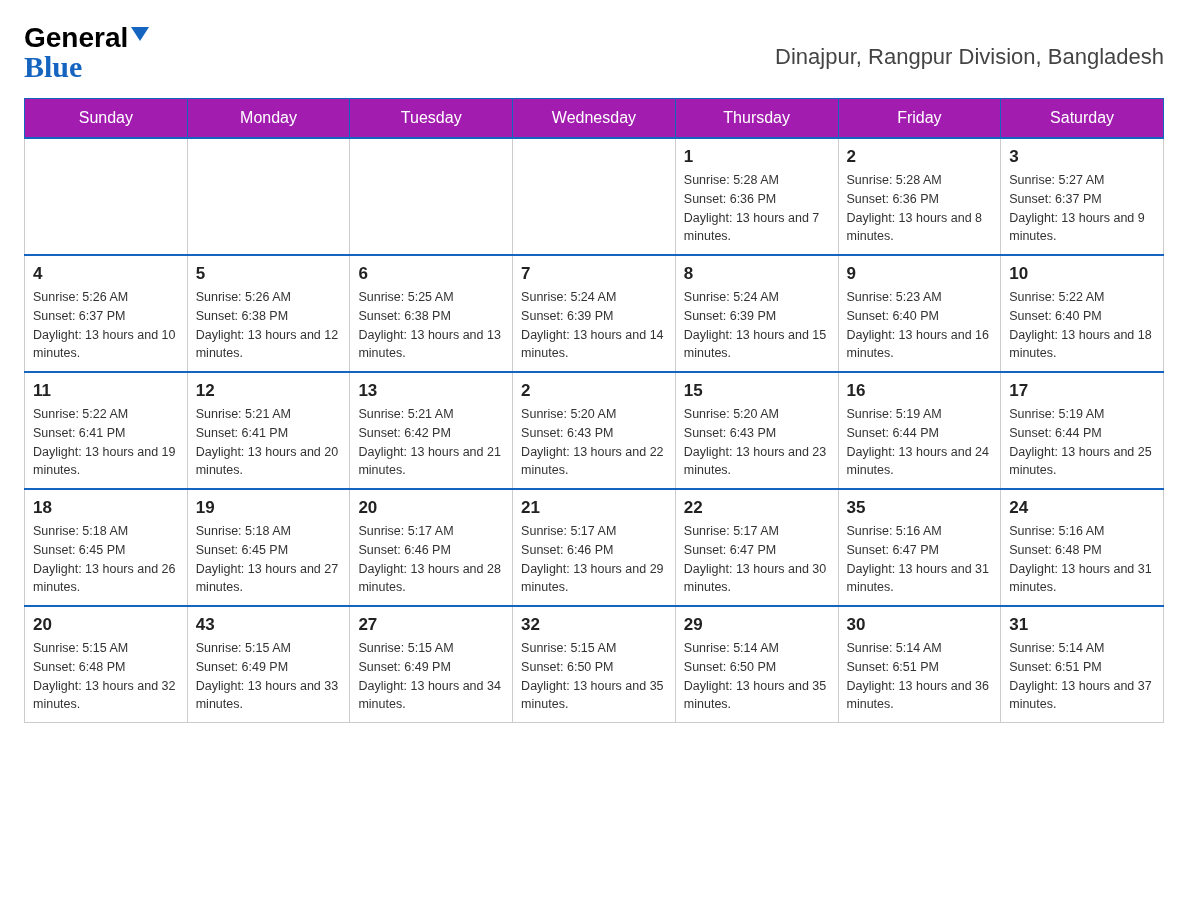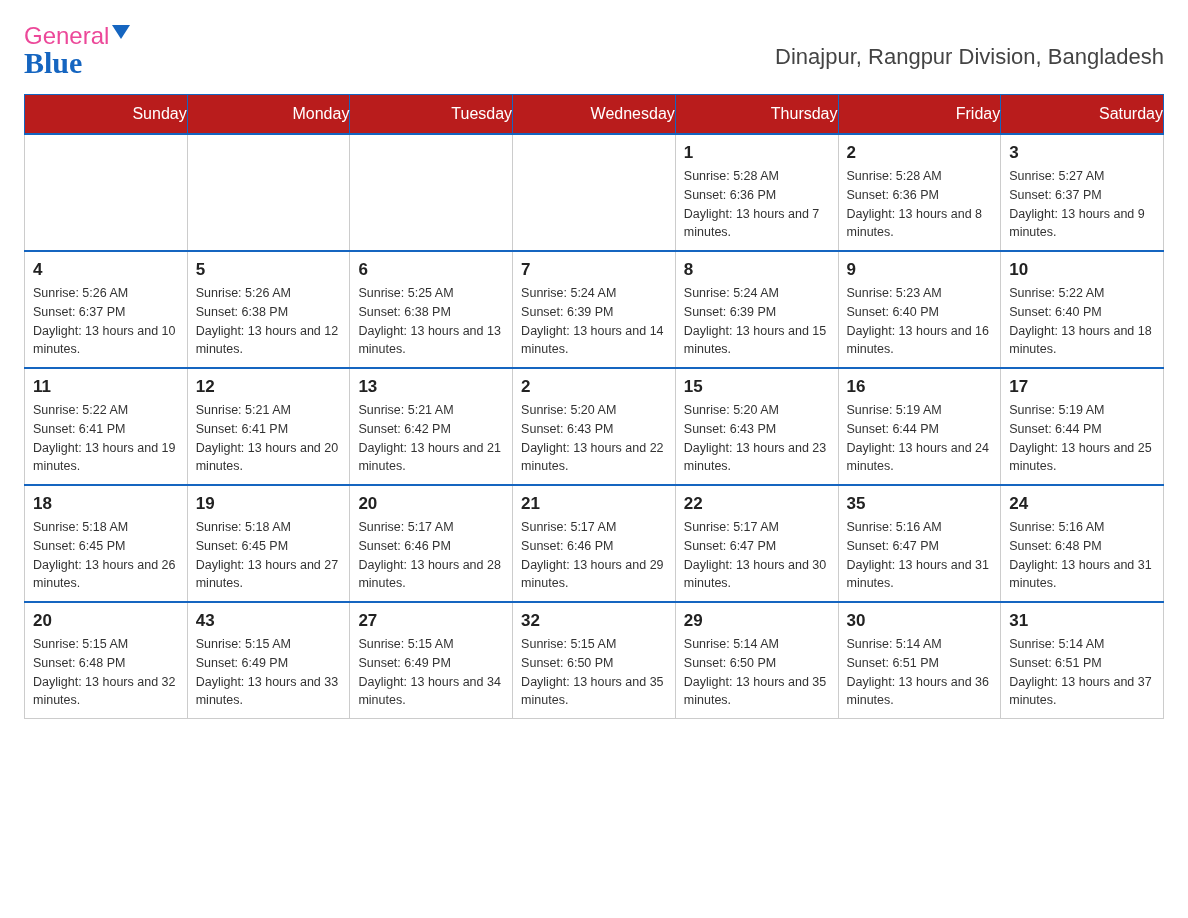--- a/index.html
+++ b/index.html
@@ -40,24 +40,24 @@
       font-size: 22px;
       color: #444;
       margin-top: 20px;
     }
     .calendar {
       width: 100%;
       border-collapse: collapse;
       margin-top: 8px;
     }
     .calendar thead tr th {
-      background-color: #b91c1c;
+      background-color: #a21caf;
       color: #fff;
       padding: 10px 0;
-      text-align: right;
+      text-align: center;
       font-size: 16px;
       font-weight: normal;
       border: 1px solid #1565C0;
     }
     .calendar tbody tr td {
       vertical-align: top;
       border: 1px solid #ccc;
       border-top: 2px solid #1565C0;
       padding: 8px;
       width: 14.28%;
@@ -107,21 +107,21 @@
       display: block;
     }
   </style>
 </head>
 <body>
 
 <div class="header">
   <div class="logo-wrapper">
     <div class="logo-text-group">
       <div class="logo-row1">
-        <span class="logo-general" style="font-size:24px;font-weight:normal;color:#ec4899;">General</span>
+        <span class="logo-general" style="font-size:28px;font-weight:bold;color:#000000;">General</span>
         <span class="arrow-shape">
           <svg width="18" height="18" viewBox="0 0 18 18">
             <polygon points="0,0 18,0 9,14" fill="#1565C0"></polygon>
           </svg>
         </span>
       </div>
       <div class="logo-row2">
         <span class="logo-blue" style="font-size:30px;font-weight:bold;color:#1565C0;font-family:Liberation Serif, serif;">Blue</span>
       </div>
     </div>

